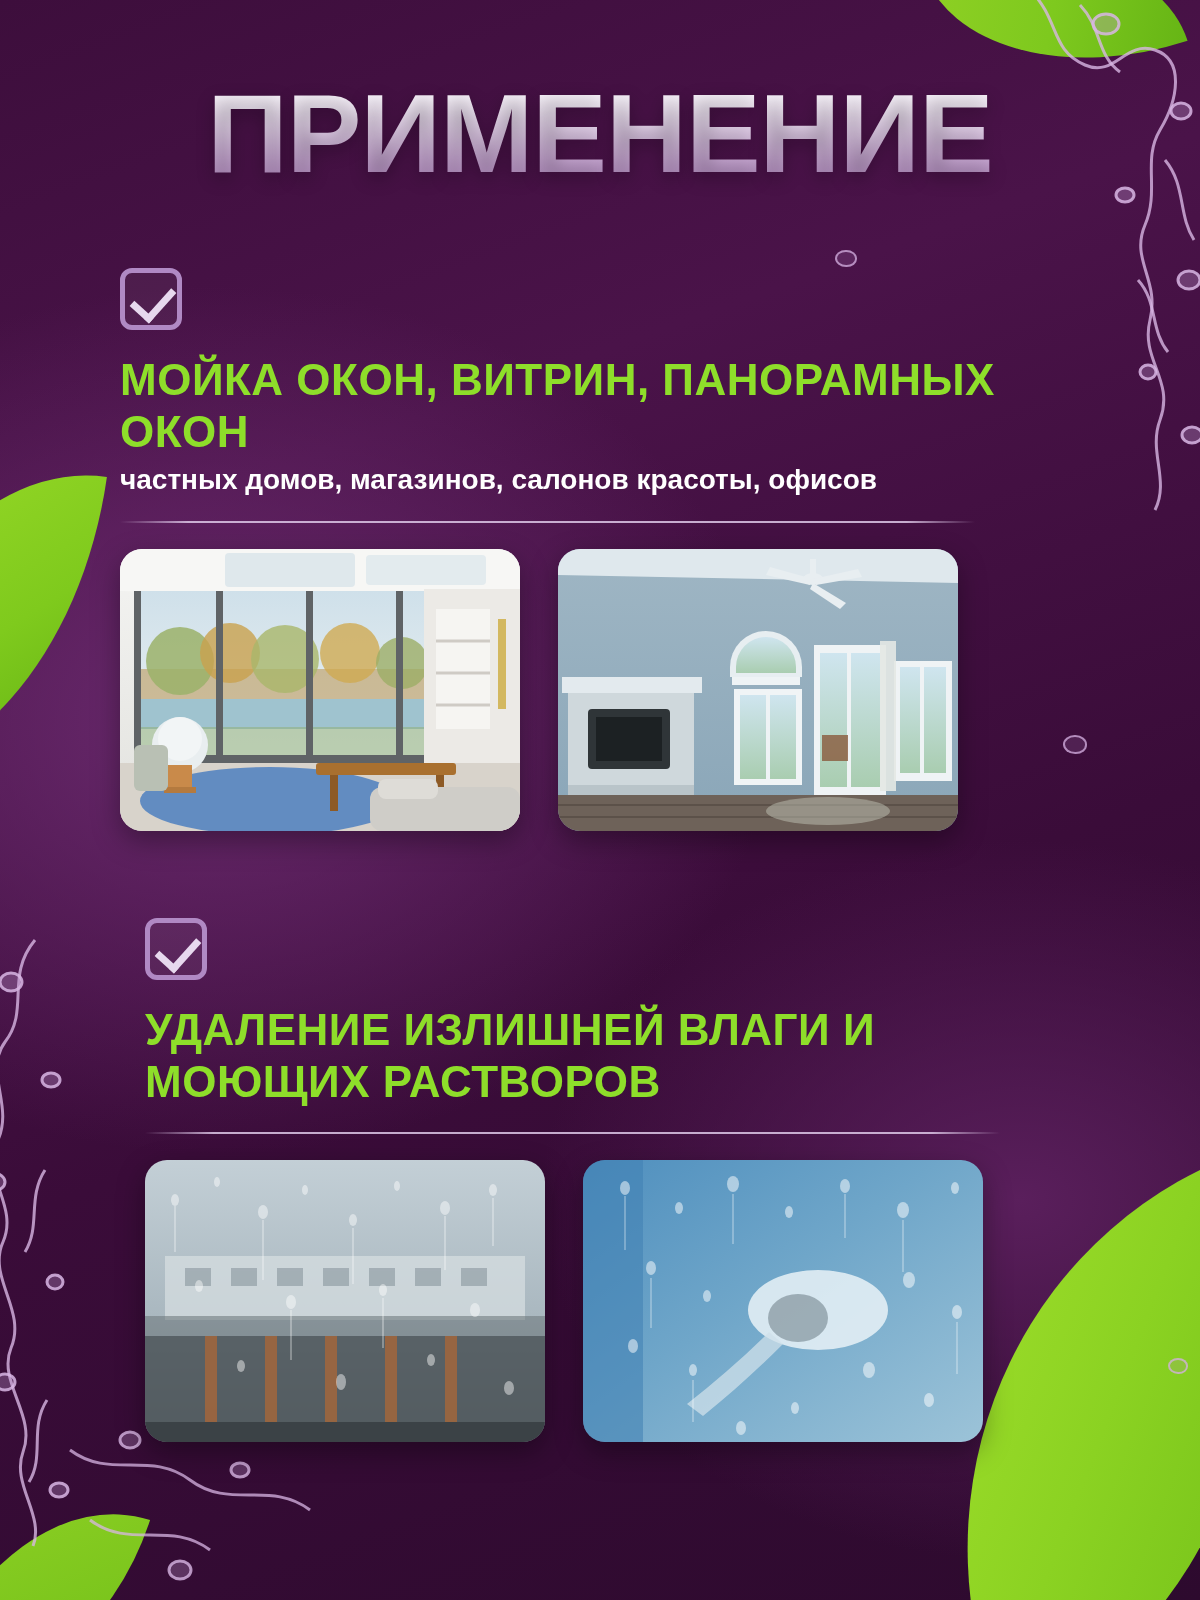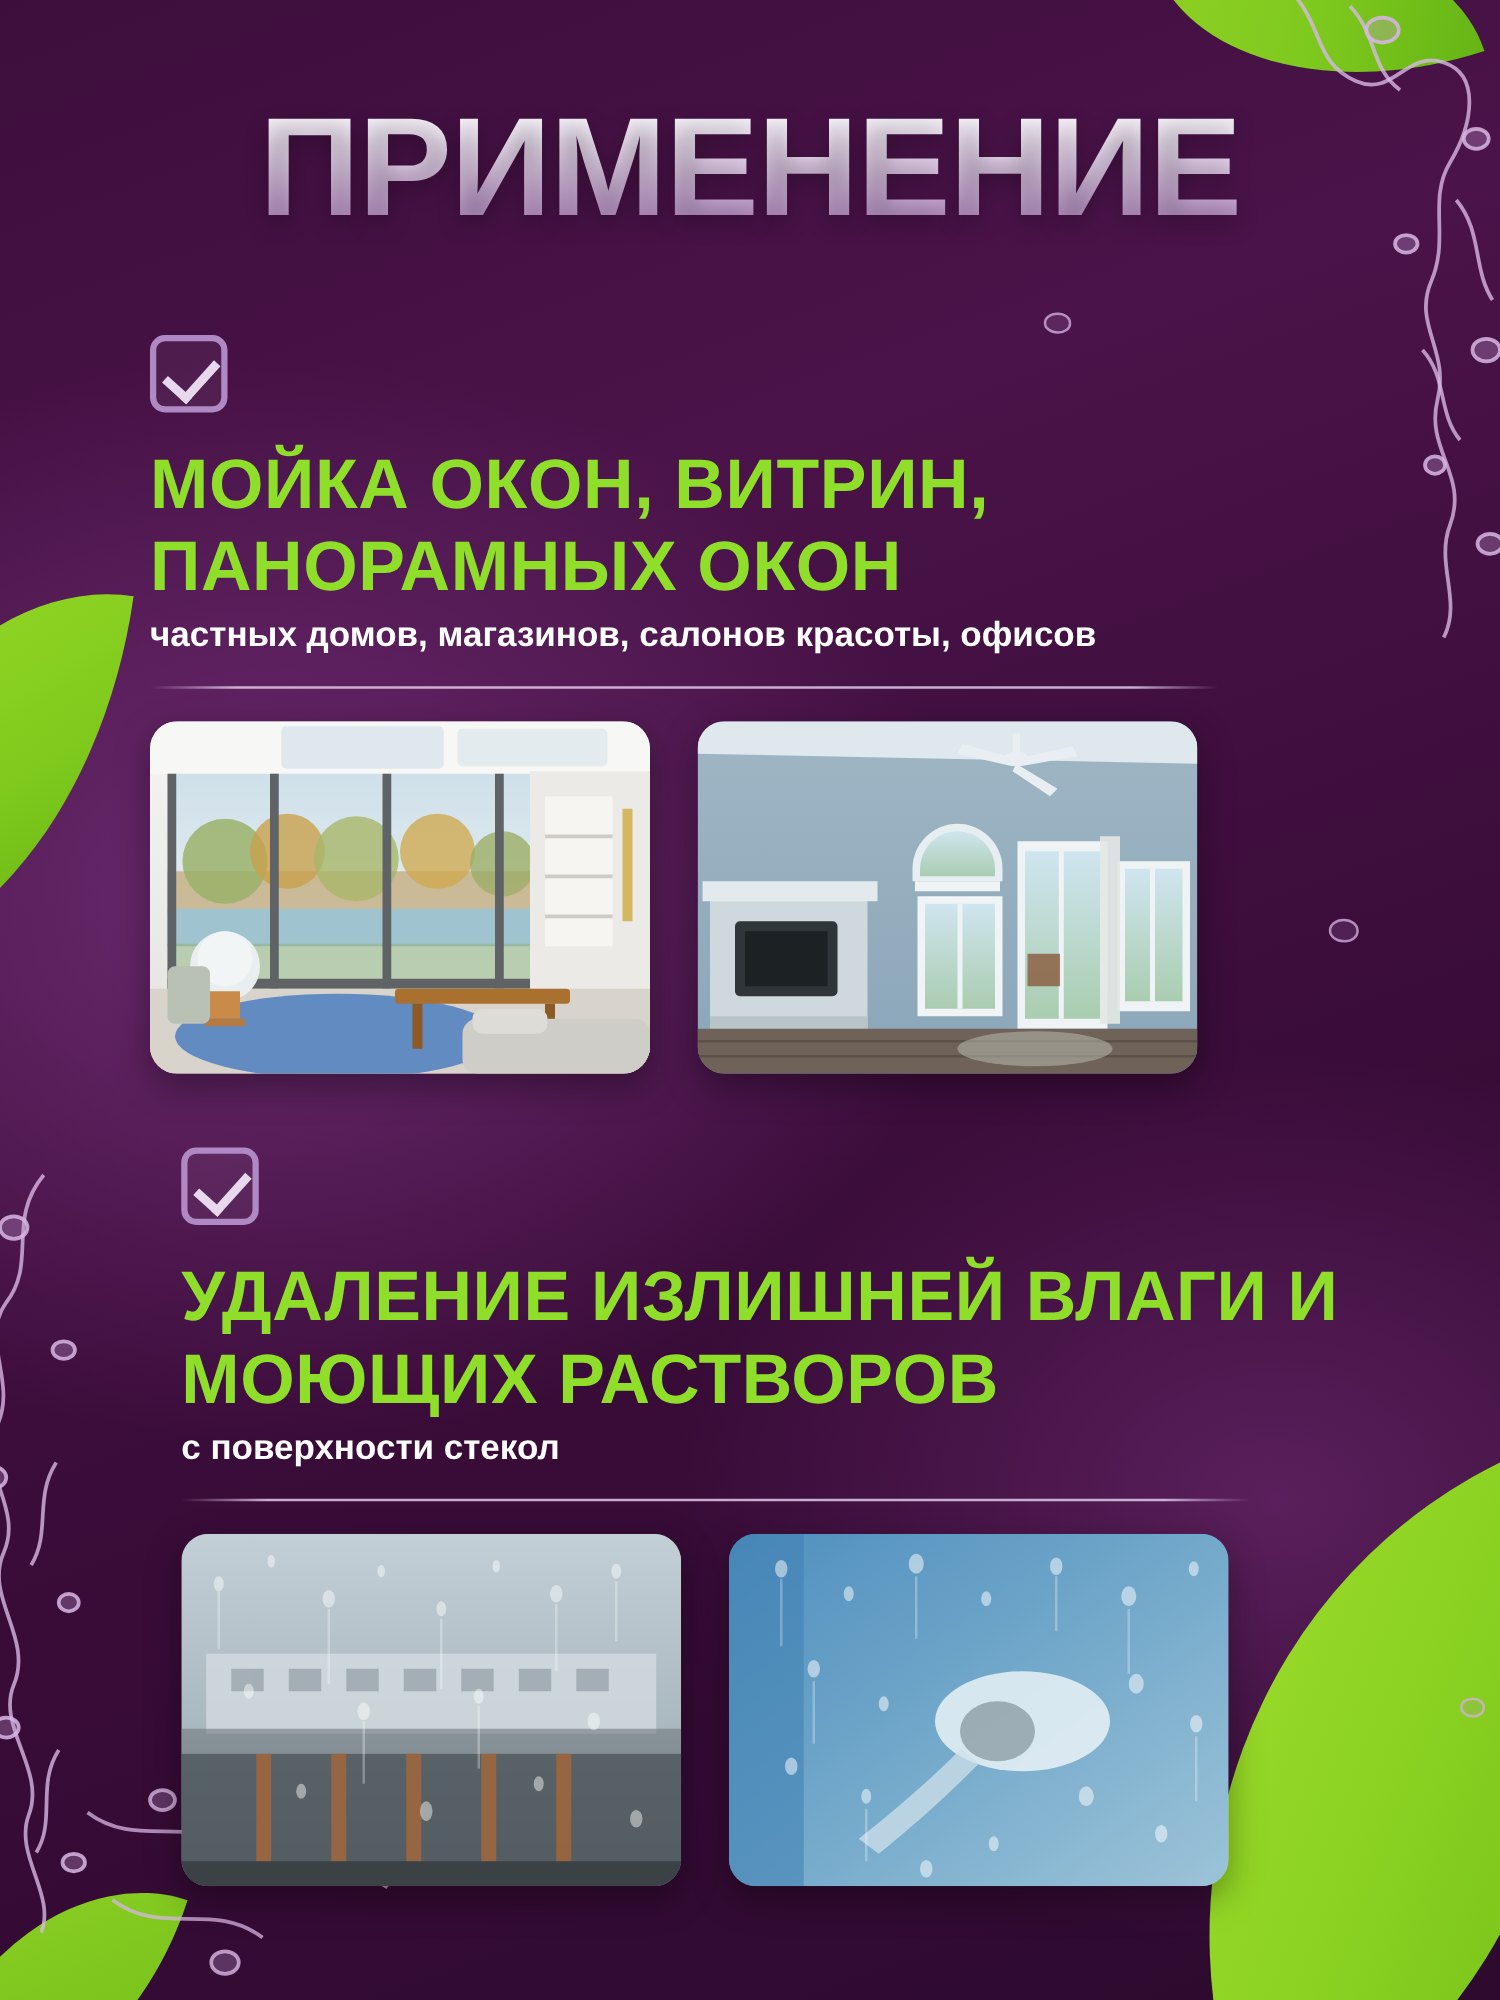--- a/index.html
+++ b/index.html
@@ -91,21 +91,21 @@
     width:19px; height:34px;
     border:solid #e7d8ee;
     border-width:0 7px 7px 0;
     transform:rotate(42deg);
   }
 
   .headline {
     margin-top:24px;
     color:#8ede2a;
     font-weight:bold;
-    font-size:56px;
+    font-size:44px;
     line-height:1.18;
     letter-spacing:.5px;
   }
   .subline {
     margin-top:6px;
     color:#ffffff;
     font-size:28px;
     line-height:1.17;
     font-weight:bold;
   }
@@ -323,21 +323,20 @@
           <rect x="264" y="186" width="26" height="26" fill="#8a5a3c" opacity=".8"></rect>
         </svg>
 
       </figure>
     </div>
   </section>
 
   <section class="block block-2">
     <div class="check"></div>
     <h2 class="headline">УДАЛЕНИЕ ИЗЛИШНЕЙ ВЛАГИ И МОЮЩИХ РАСТВОРОВ</h2>
-    <p class="subline">с поверхности стекол</p>
     <div class="rule"></div>
 
     <div class="photos">
       <figure class="photo">
         <svg viewBox="0 0 400 282" preserveAspectRatio="xMidYMid slice">
           <defs>
             <linearGradient id="fog" x1="0" y1="0" x2="0" y2="1">
               <stop offset="0%" stop-color="#c3cfd6"></stop>
               <stop offset="55%" stop-color="#aab8c0"></stop>
               <stop offset="100%" stop-color="#7f8a8e"></stop>

